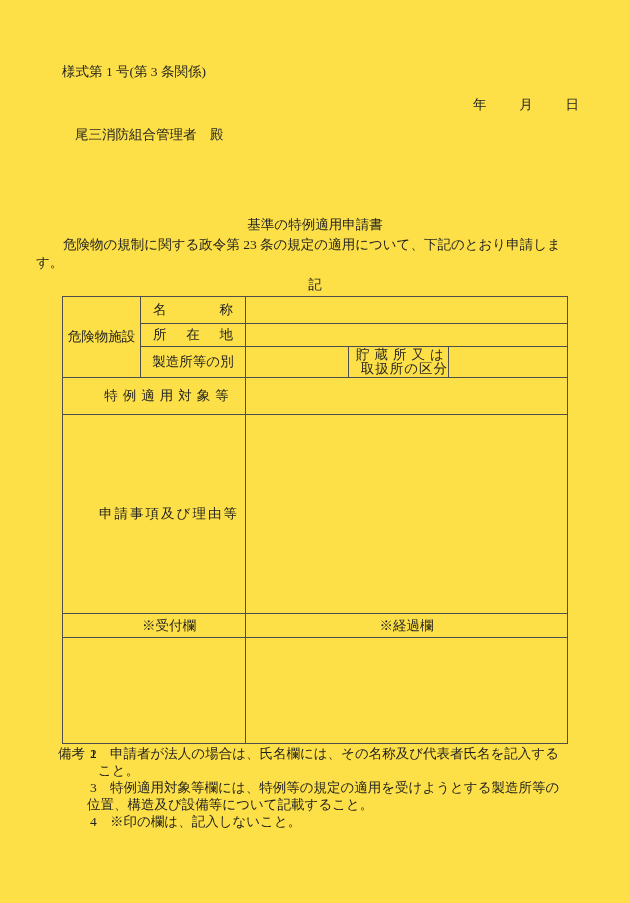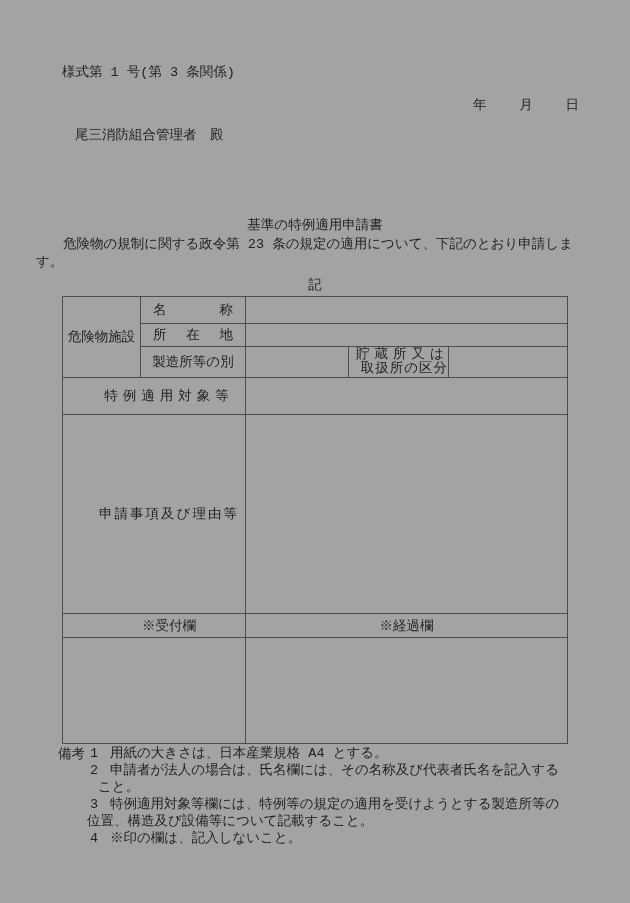--- a/index.html
+++ b/index.html
@@ -1,20 +1,20 @@
 <!DOCTYPE html>
 <html><head>
 <meta charset="utf-8">
 <style>
   html,body{margin:0;padding:0;background:#ffffff;}
   .page{
     position:relative;
     width:630px;height:903px;
-    background:#a3a3a3;
-    font-family:Liberation Mono, monospace;
+    background:#fde047;
+    font-family:Liberation Serif, serif;
     font-size:13.5px;
     color:#1f1f1f;
     overflow:hidden;
   }
   .abs{position:absolute;}
   .form-number{left:62px;top:63px;}
   .date-line{left:473px;top:96px;width:106px;display:flex;justify-content:space-between;}
   .addressee{left:75px;top:126px;}
   .applicant{left:288px;top:158px;display:flex;align-items:flex-start;}
   .applicant-label{margin-right:27px;}
@@ -135,21 +135,20 @@
       <td colspan="2"></td>
       <td colspan="3"></td>
     </tr>
   </tbody>
     </table>
 
   <div class="abs notes">
     <span class="notes-label">備考</span>
     <div class="note-line">
       <span class="note-num">1</span>
-      <span class="note-text">用紙の大きさは、日本産業規格 A4 とする。</span>
     </div>
     <div class="note-line">
       <span class="note-num">2</span>
       <span class="note-text">申請者が法人の場合は、氏名欄には、その名称及び代表者氏名を記入する</span>
     </div>
     <div class="note-line note-cont1">
       <span class="note-text">こと。</span>
     </div>
     <div class="note-line">
       <span class="note-num">3</span>

